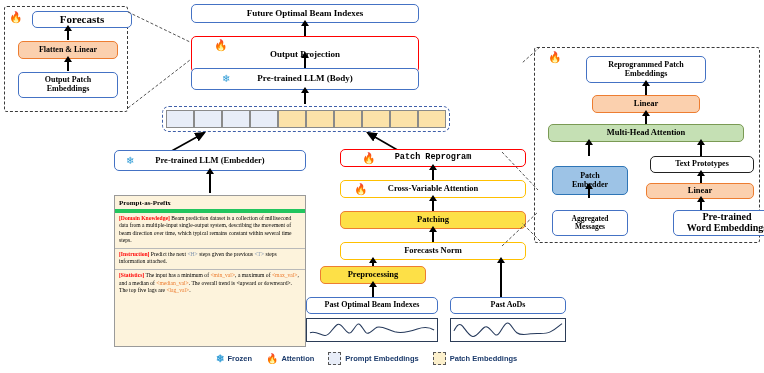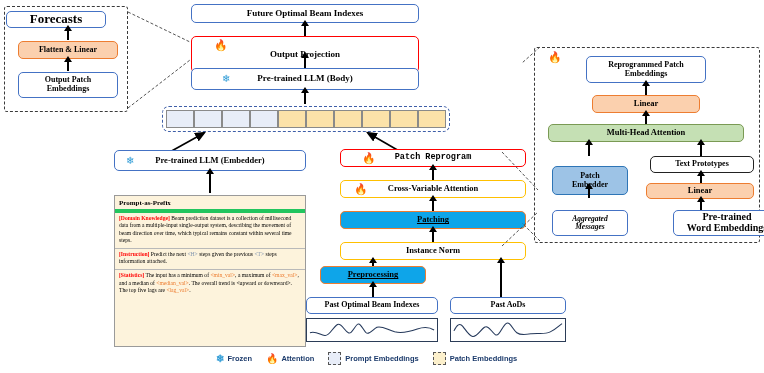--- a/index.html
+++ b/index.html
@@ -19,21 +19,21 @@
     text-align: center;
     font-weight: bold;
     color: #000;
     border-radius: 5px;
     line-height: 1.08;
     white-space: pre-line;
   }
   .b-blue   { border: 1.4px solid #4472C4; background: #ffffff; }
   .b-red    { border: 1.6px solid #FF0000; background: #ffffff; }
   .b-gold   { border: 1.6px solid #FFC000; background: #ffffff; }
-  .b-orange { border: 1.6px solid #ED7D31; background: #0ea5e9; text-decoration: underline; }
+  .b-orange { border: 1.6px solid #ED7D31; background: #fde047; }
   .f-peach  { border: 1.4px solid #ED7D31; background: #FBD0AE; }
   .f-green  { border: 1.4px solid #7A9A54; background: #C5E0B4; }
   .f-steel  { border: 1.4px solid #2E75B6; background: #9DC3E6; }
   .b-black  { border: 1.4px solid #222222; background: #ffffff; }
 
   .dashpanel {
     position: absolute;
     border: 1.6px dashed #3a3a3a;
     border-radius: 3px;
     background: transparent;
@@ -112,21 +112,21 @@
   .connector { position: absolute; pointer-events: none; overflow: visible; }
 </style>
 </head>
 <body>
 
 <div id="root">
 
   <div class="dashpanel" style="left:4px; top:6px; width:124px; height:106px;"></div>
   <div class="flame" style="left:9px; top:12px;">🔥</div>
 
-  <div class="box b-blue" style="left:6px; top:11px; width:100px; height:17px; font-size:13px;">Forecasts</div>
+  <div class="box b-blue" style="left:32px; top:11px; width:100px; height:17px; font-size:11px;">Forecasts</div>
   <div class="arrow" style="left:67px; top:30px; width:1.6px; height:10px;">
       <span class="head"></span>
     </div>
 
   <div class="box f-peach" style="left:18px; top:41px; width:100px; height:18px; font-size:8px;">Flatten &amp; Linear</div>
   <div class="arrow" style="left:67px; top:61px; width:1.6px; height:10px;">
       <span class="head"></span>
     </div>
 
   <div class="box b-blue" style="left:18px; top:72px; width:100px; height:26px; font-size:8px;">Output Patch
@@ -209,21 +209,21 @@
   <div class="flame" style="left:354px; top:184px;">🔥</div>
   <div class="arrow" style="left:432px; top:200px; width:1.8px; height:11px;">
       <span class="head"></span>
     </div>
 
   <div class="box b-orange" style="left:340px; top:211px; width:186px; height:18px; font-size:8.5px;">Patching</div>
   <div class="arrow" style="left:432px; top:231px; width:1.8px; height:11px;">
       <span class="head"></span>
     </div>
 
-  <div class="box b-gold" style="left:340px; top:242px; width:186px; height:18px; font-size:8.5px;">Instance Norm</div>
+  <div class="box b-gold" style="left:340px; top:242px; width:186px; height:18px; font-size:8.5px;">Forecasts Norm</div>
 
   <div class="arrow" style="left:372px; top:262px; width:1.8px; height:13px;">
       <span class="head"></span>
     </div>
   <div class="arrow" style="left:500px; top:262px; width:1.8px; height:38px;">
       <span class="head"></span>
     </div>
 
   <div class="box b-orange" style="left:320px; top:266px; width:106px; height:18px; font-size:8.5px;">Preprocessing</div>
   <div class="arrow" style="left:372px; top:286px; width:1.8px; height:11px;">
@@ -284,21 +284,21 @@
   <div class="box b-black" style="left:650px; top:156px; width:104px; height:17px; font-size:8px;">Text Prototypes</div>
   <div class="arrow" style="left:700px; top:175px; width:1.6px; height:8px;">
       <span class="head"></span>
     </div>
 
   <div class="box f-peach" style="left:646px; top:183px; width:108px; height:16px; font-size:8.5px;">Linear</div>
   <div class="arrow" style="left:700px; top:201px; width:1.6px; height:9px;">
       <span class="head"></span>
     </div>
 
-  <div class="box b-blue" style="left:552px; top:210px; width:76px; height:26px; font-size:7.5px;font-style:italic;">Aggregated
+  <div class="box b-blue" style="left:552px; top:210px; width:76px; height:26px; font-size:7.5px;">Aggregated
 Messages</div>
   <div class="box b-blue" style="left:646px; top:210px; width:108px; height:26px; font-size:10px;margin-left:27px;">Pre-trained
 Word Embeddings</div>
 
   <div id="legend" style="left:216px; top:352px;">
     <div class="item">
       <span class="gi" style="color:#2E9BD6;">❄</span>
       <span>Frozen</span>
     </div>
     <div class="item">

